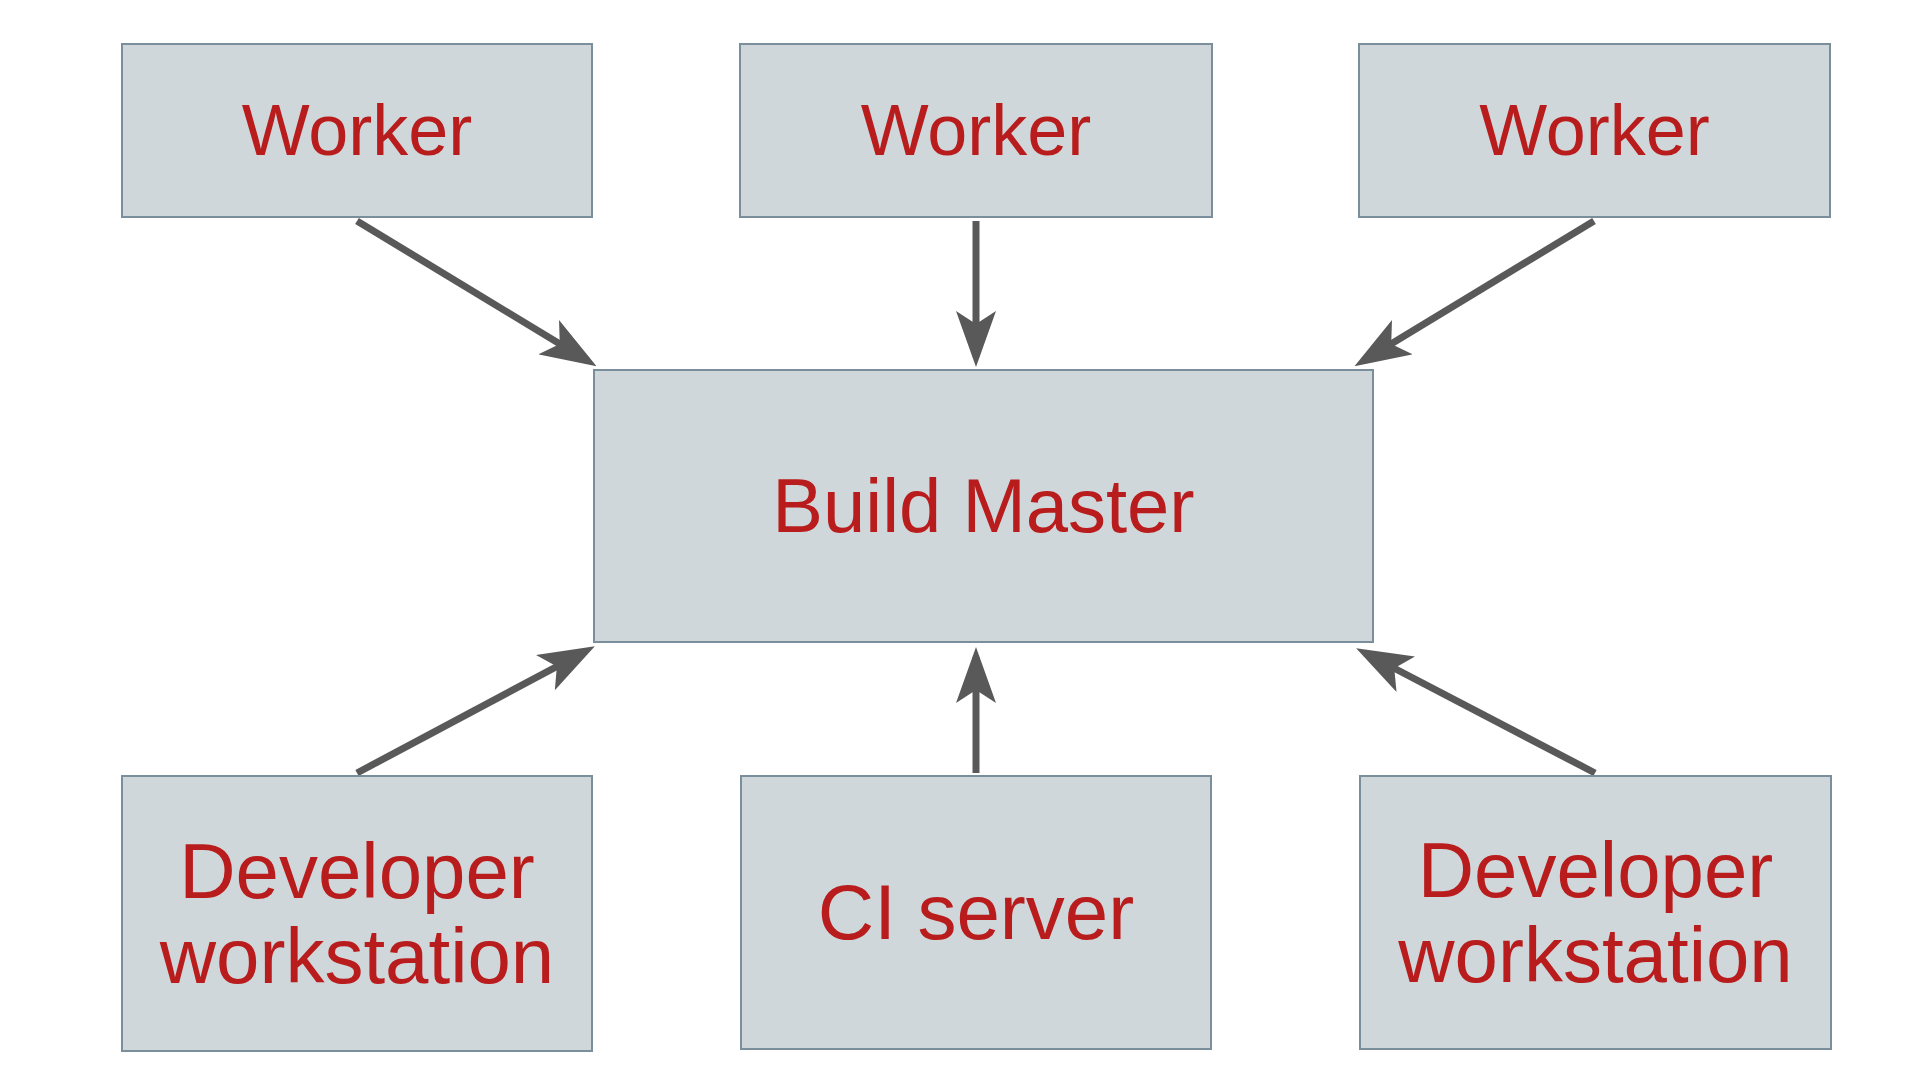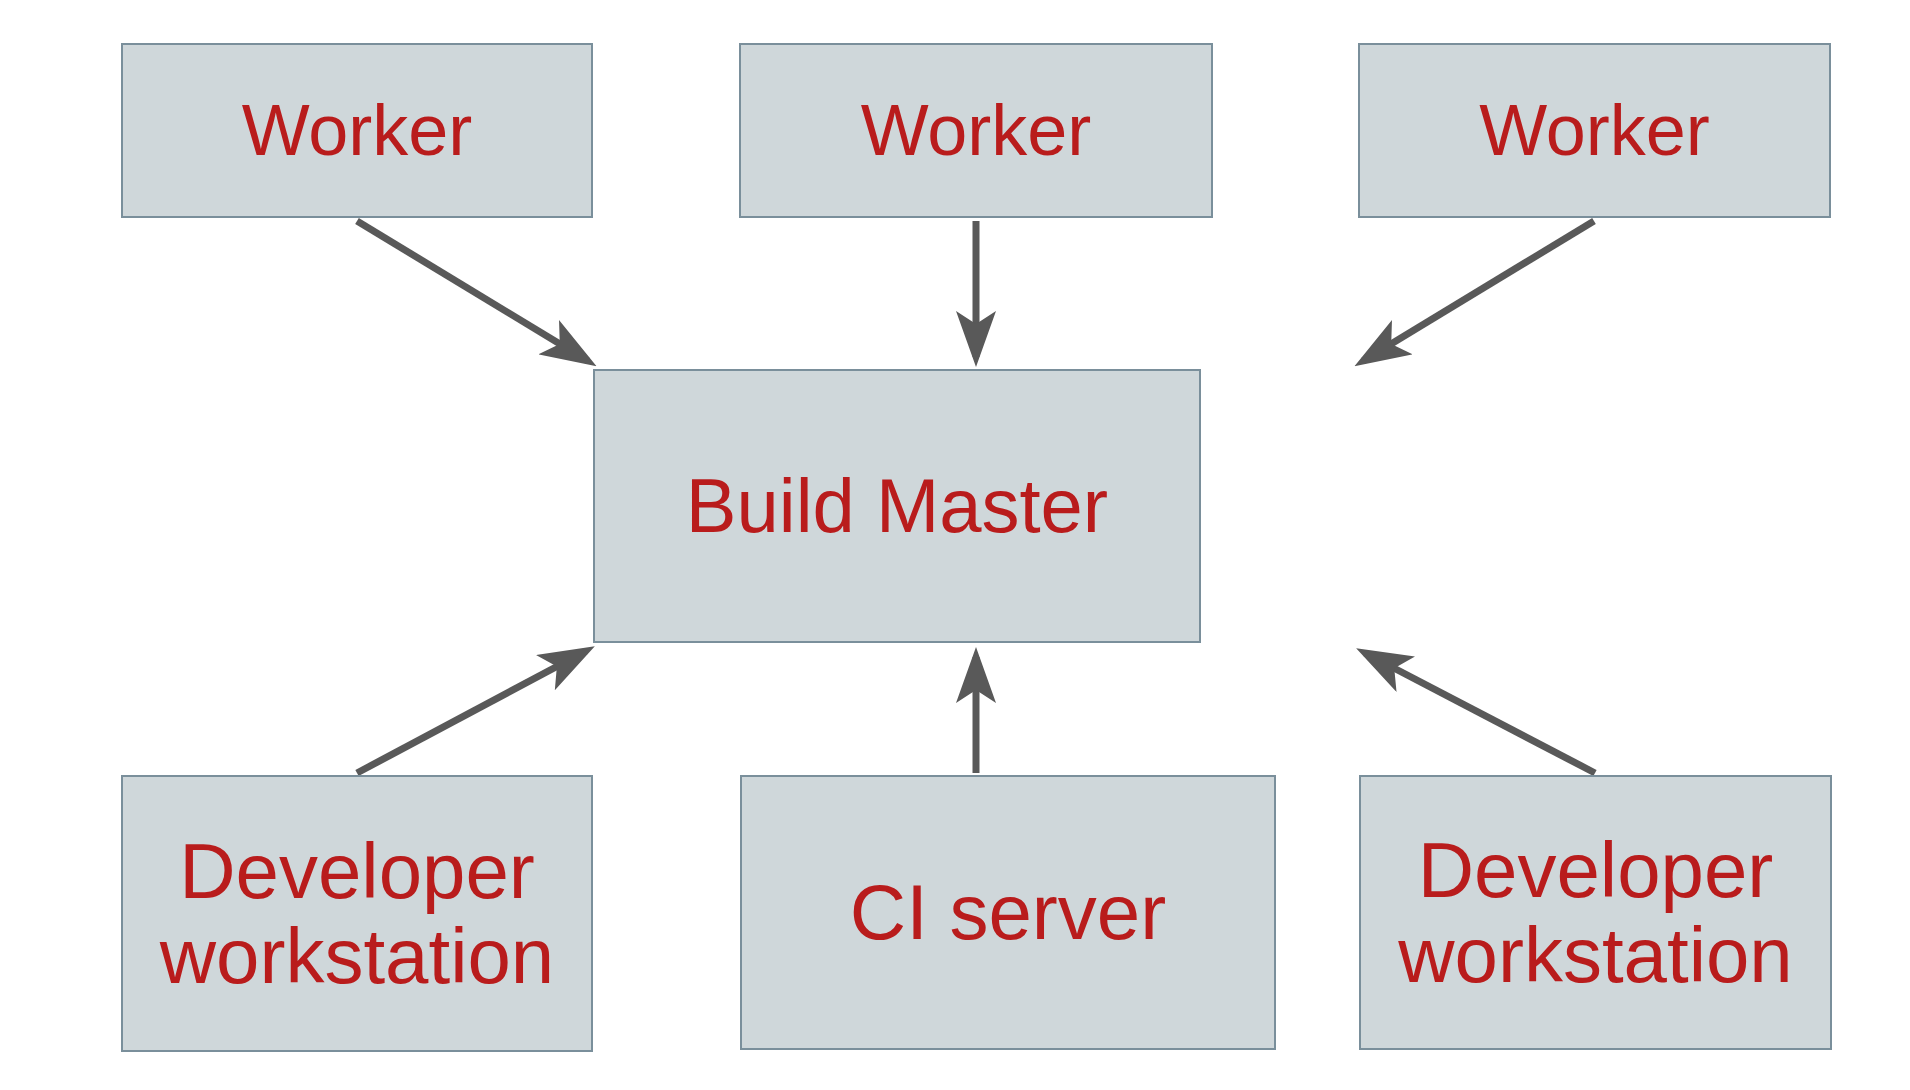--- a/index.html
+++ b/index.html
@@ -30,24 +30,24 @@
   .node .label {
     width: 100%;
     padding: 0 10px;
     box-sizing: border-box;
   }
   
   #n-worker1 { left: 121px; top: 43px;  width: 472px; height: 175px; font-size: 72px; }
   #n-worker2 { left: 739px; top: 43px;  width: 474px; height: 175px; font-size: 72px; }
   #n-worker3 { left: 1358px; top: 43px; width: 473px; height: 175px; font-size: 72px; }
   
-  #n-buildmaster { left: 593px; top: 369px; width: 608px; height: 274px; font-size: 76px; }
+  #n-buildmaster { left: 593px; top: 369px; width: 781px; height: 274px; font-size: 76px; }
   
   #n-devleft  { left: 121px;  top: 775px; width: 472px; height: 277px; font-size: 78px; }
-  #n-ciserver { left: 740px;  top: 775px; width: 536px; height: 275px; font-size: 78px; }
+  #n-ciserver { left: 740px;  top: 775px; width: 472px; height: 275px; font-size: 78px; }
   #n-devright { left: 1359px; top: 775px; width: 473px; height: 275px; font-size: 78px; }
 
   .arrows {
     position: absolute;
     left: 0;
     top: 0;
     width: 1910px;
     height: 1090px;
     pointer-events: none;
   }

